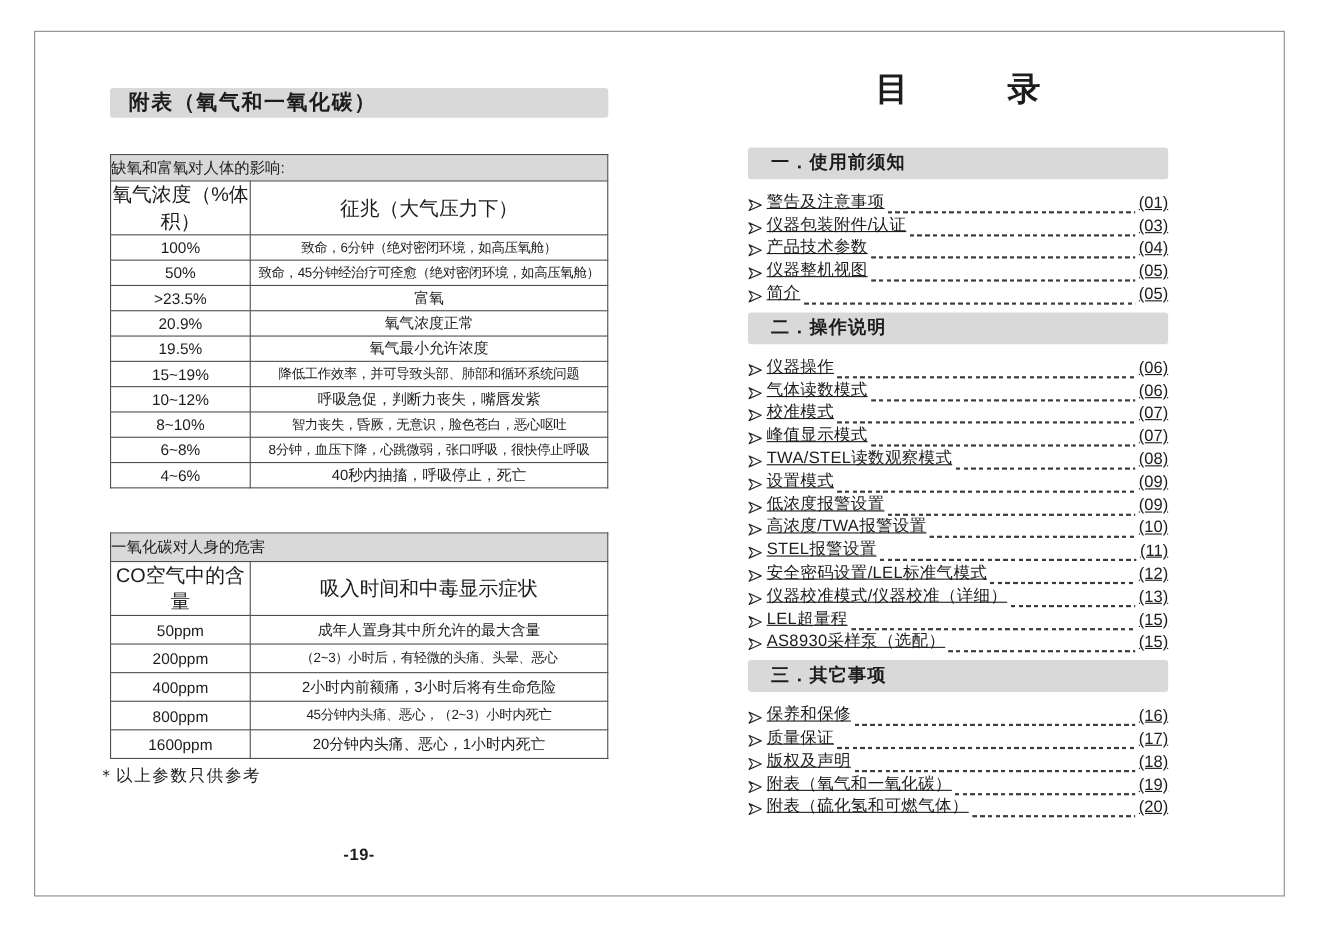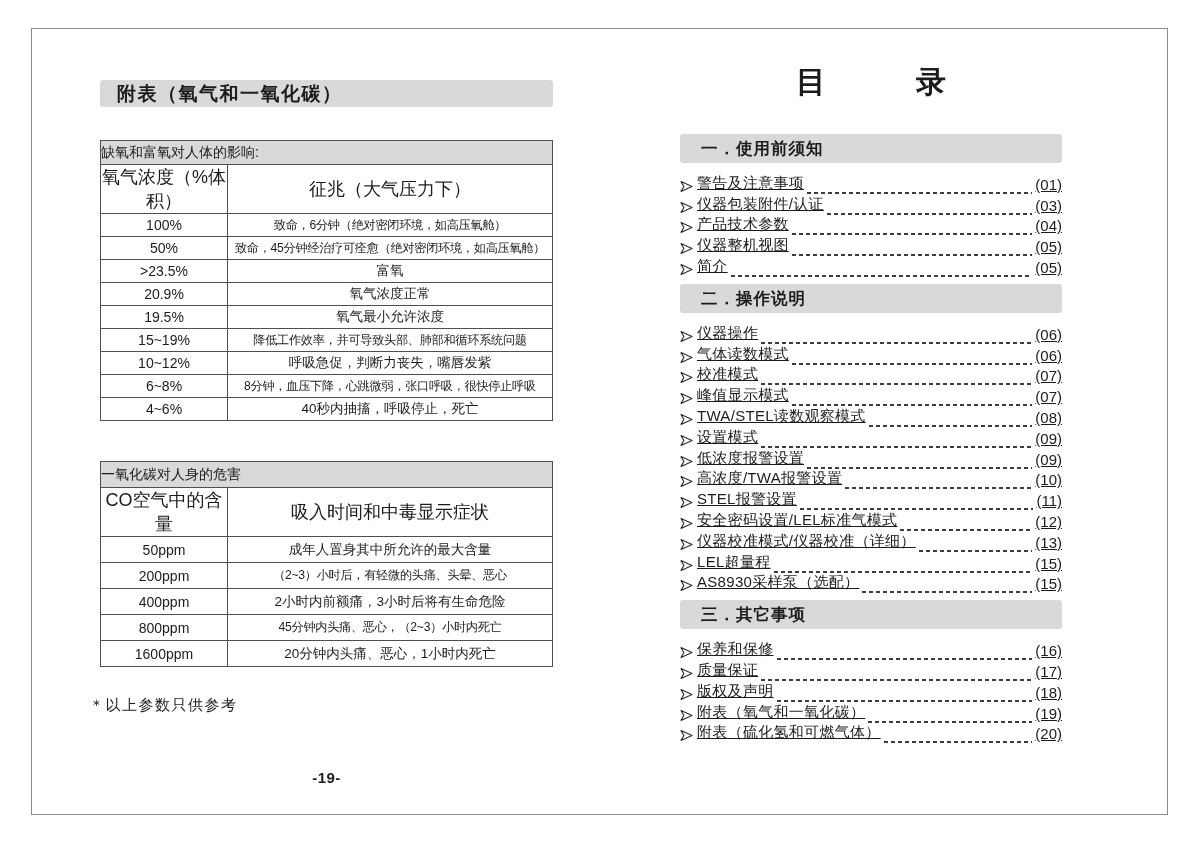--- a/index.html
+++ b/index.html
@@ -105,20 +105,24 @@
   <tr>
     <td class="c1">15~19%</td>
     <td class="c2 small">降低工作效率，并可导致头部、肺部和循环系统问题</td>
   </tr>
 
   <tr>
     <td class="c1">10~12%</td>
     <td class="c2">呼吸急促，判断力丧失，嘴唇发紫</td>
   </tr>
 
+  <tr>
+    <td class="c1">8~10%</td>
+    <td class="c2 small">智力丧失，昏厥，无意识，脸色苍白，恶心呕吐</td>
+  </tr>
 
   <tr>
     <td class="c1">6~8%</td>
     <td class="c2 small">8分钟，血压下降，心跳微弱，张口呼吸，很快停止呼吸</td>
   </tr>
 
   <tr>
     <td class="c1">4~6%</td>
     <td class="c2">40秒内抽搐，呼吸停止，死亡</td>
   </tr>

